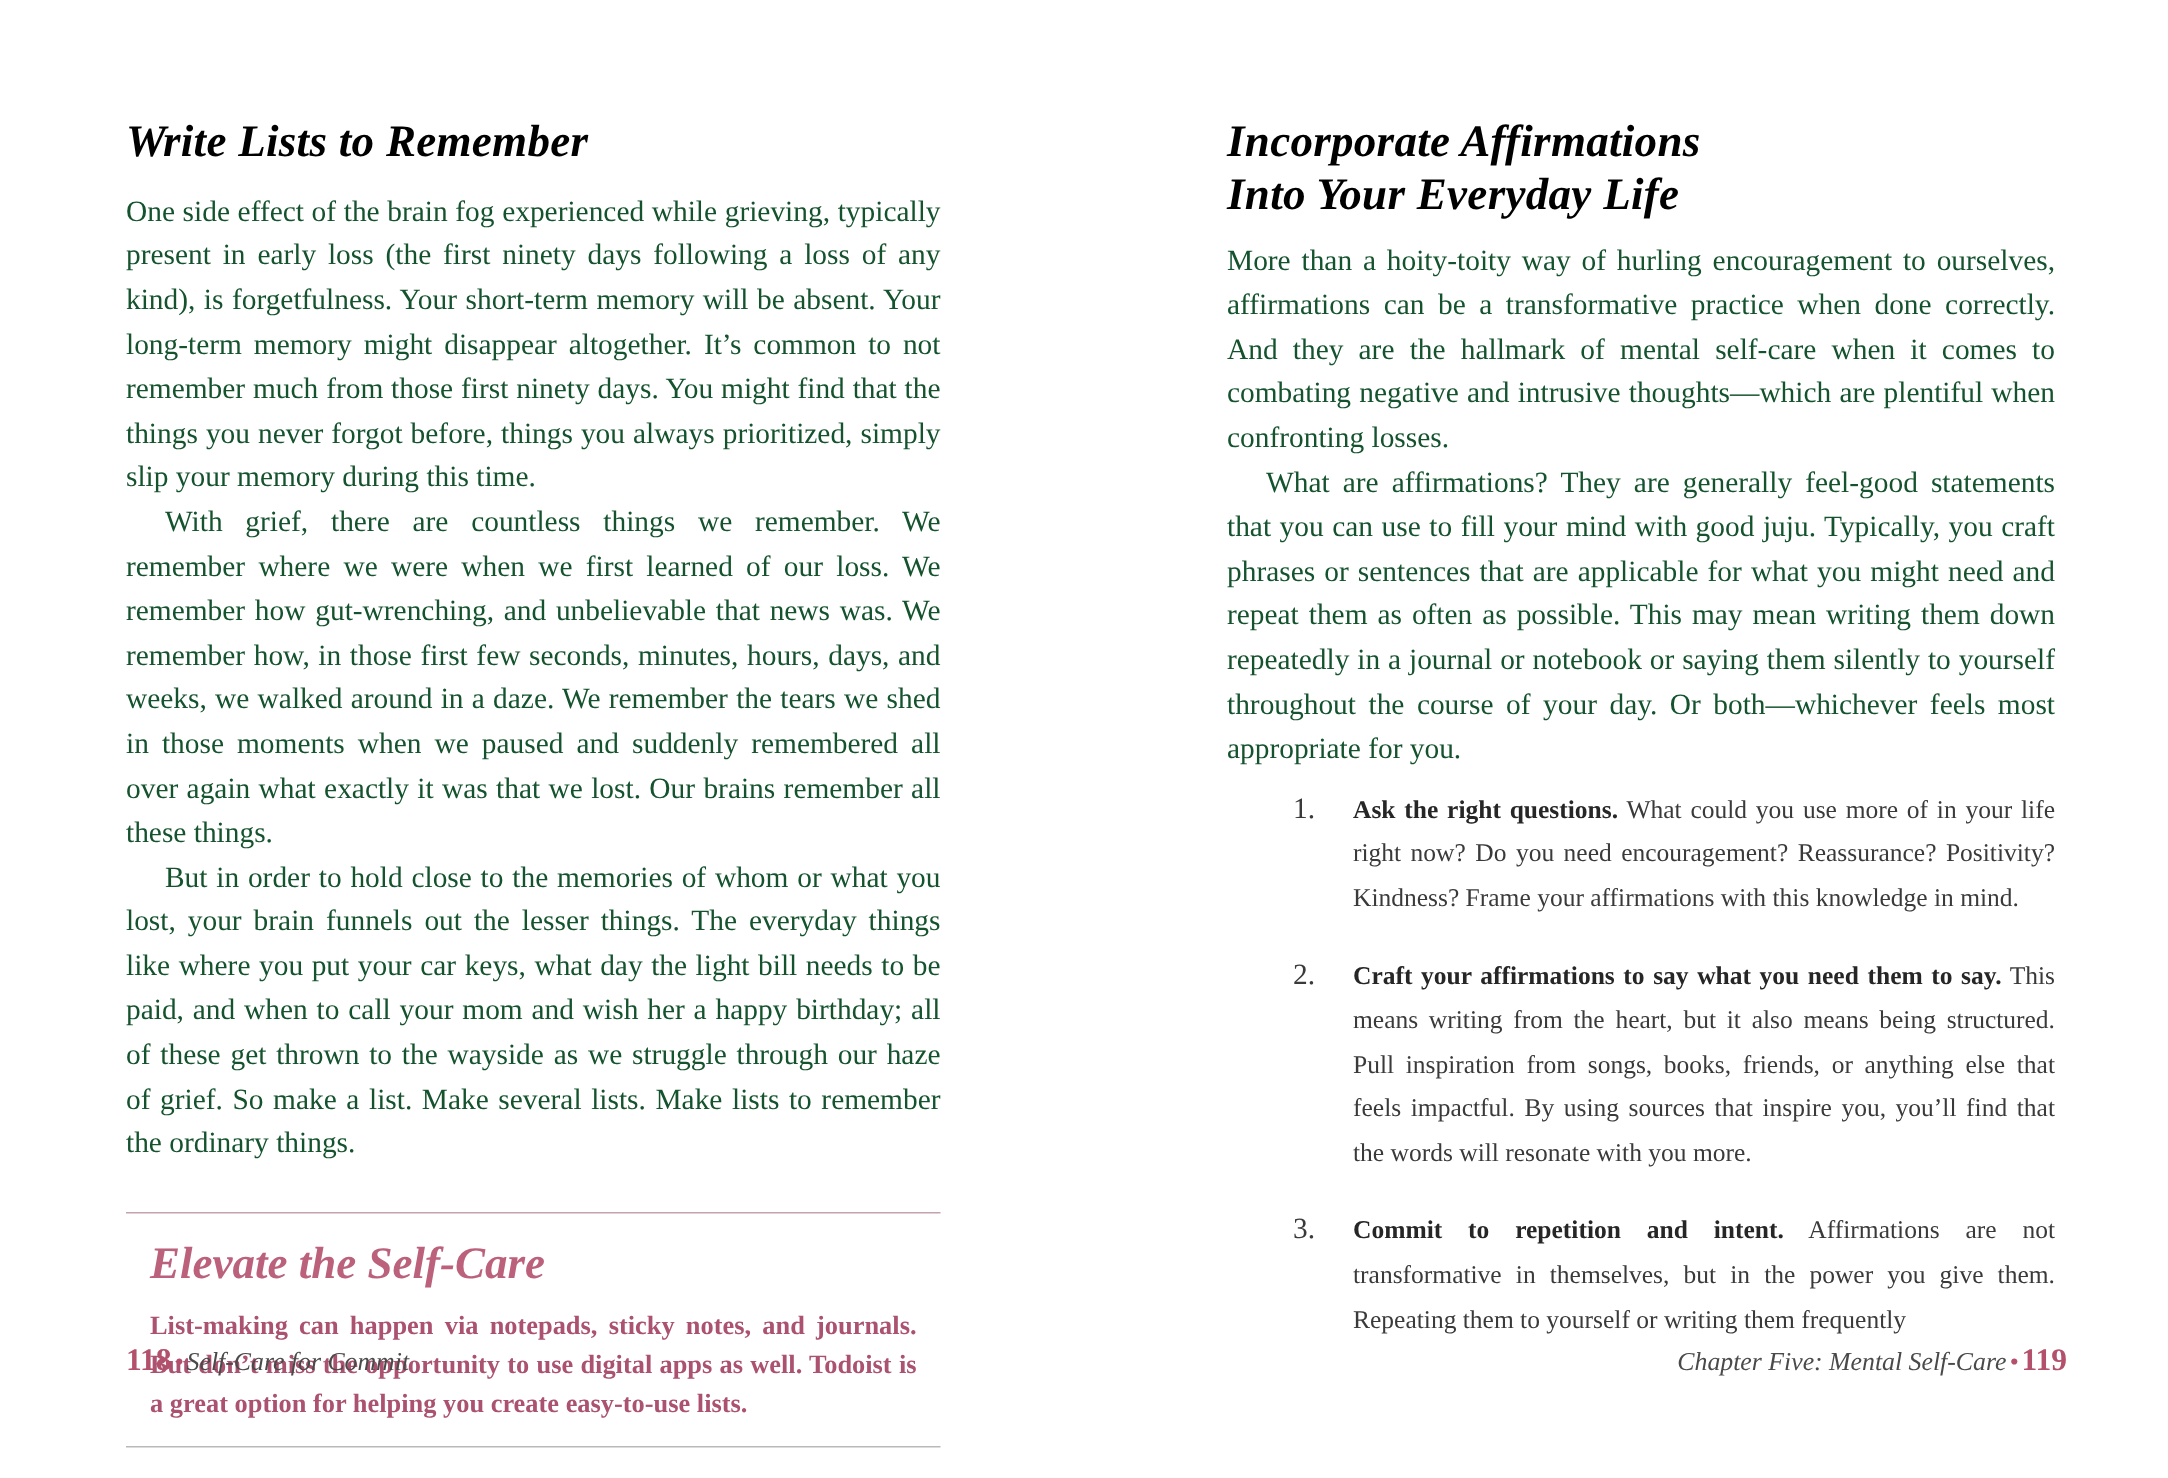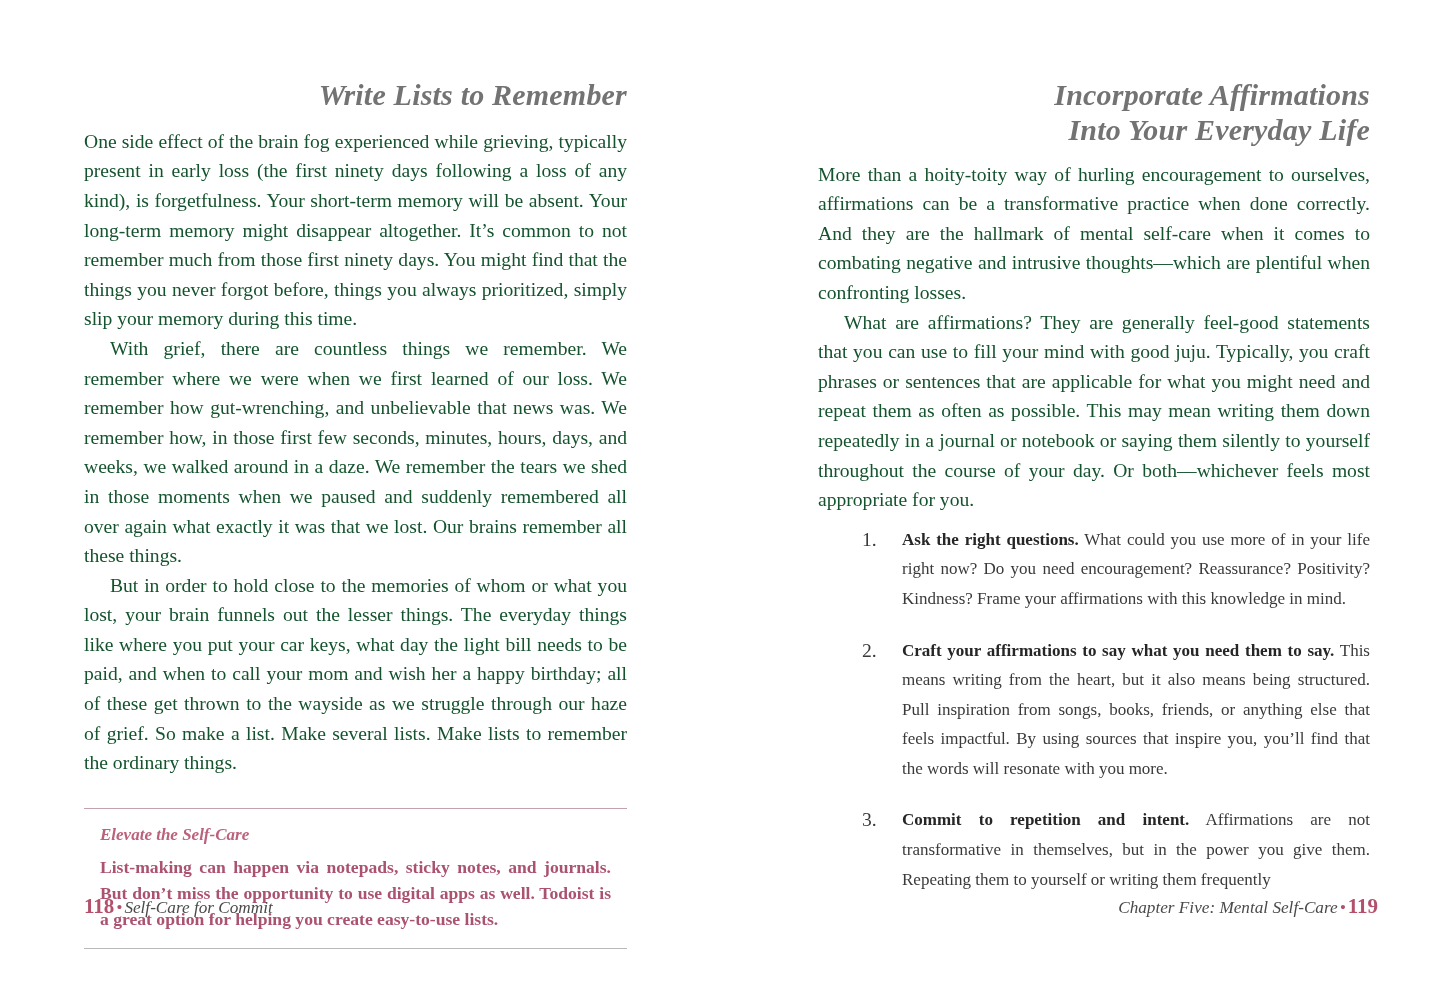--- a/index.html
+++ b/index.html
@@ -44,24 +44,24 @@
     position: absolute;
     top: 78px;
     left: 96px;
     width: 552px;
   }
 
   
   .chapter-title {
     font-style: italic;
     font-weight: bold;
-    color: #737373;
+    color: #000000;
     font-size: 30px;
     line-height: 1.16;
-    text-align: right;
+    text-align: left;
     margin: 0 0 14px 0;
     letter-spacing: .2px;
   }
   .chapter-title.two-line { margin-bottom: 12px; }
 
   
   p.body {
     margin: 0;
     font-size: 19.6px;
     line-height: 29.6px;
@@ -85,21 +85,21 @@
   .rule-bottom {
     height: 0;
     border-top: 1.6px solid #b9b9b9;
     margin: 16px 0 0 0;
   }
   .callout-inner { padding: 0 16px; }
   .callout-title {
     font-style: italic;
     font-weight: bold;
     color: #bb617c;
-    font-size: 17px;
+    font-size: 30px;
     line-height: 1.2;
     margin: 0 0 9px 0;
   }
   .callout-text {
     font-weight: bold;
     color: #ab5270;
     font-size: 17.6px;
     line-height: 26px;
     margin: 0;
     text-align: justify;

